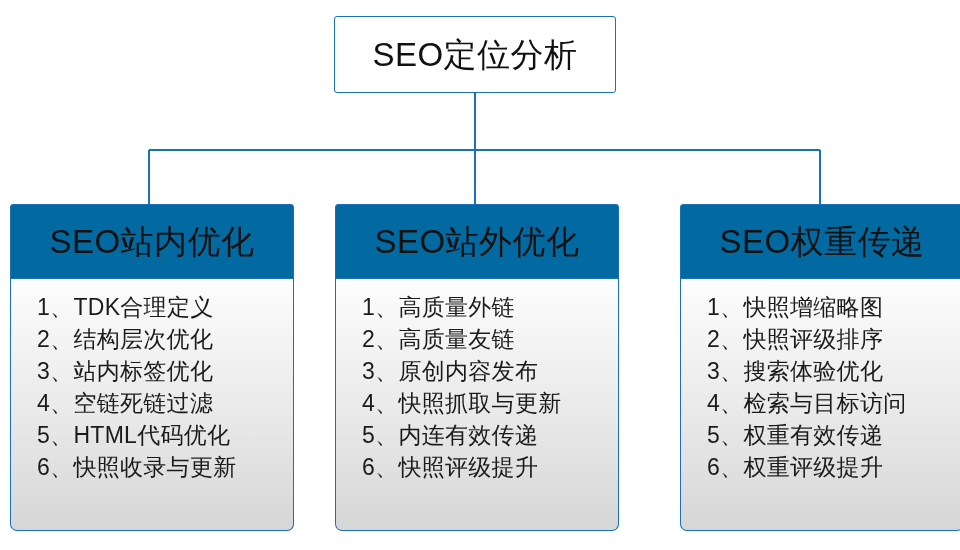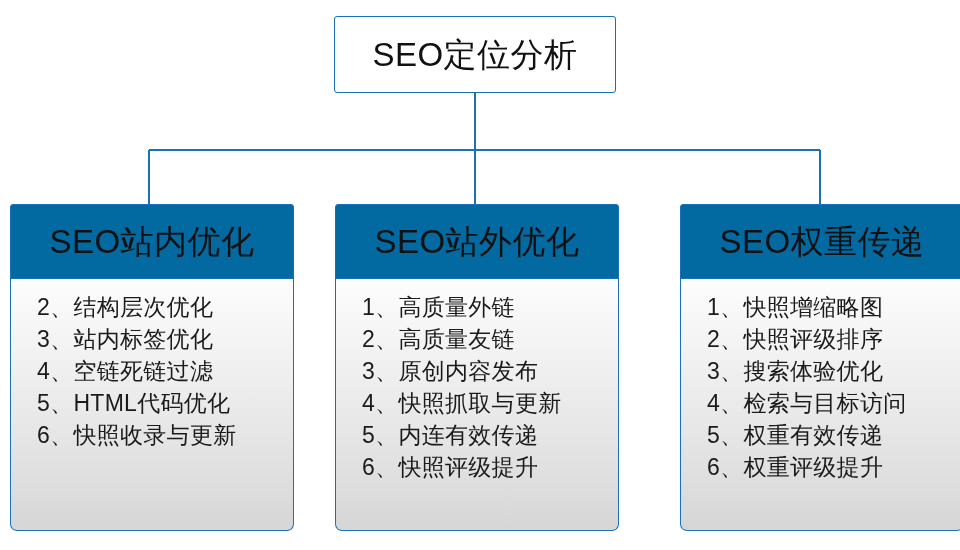--- a/index.html
+++ b/index.html
@@ -135,20 +135,21 @@
   <div class="root-box">
     <span class="root-title">SEO定位分析</span>
   </div>
 
   <div class="branch col-0">
     <div class="branch-header">
       <span class="branch-header-title">SEO站内优化</span>
     </div>
     <div class="branch-body">
       <ul class="item-list">
+        <li>1、TDK合理定义</li>
         <li>2、结构层次优化</li>
         <li>3、站内标签优化</li>
         <li>4、空链死链过滤</li>
         <li>5、HTML代码优化</li>
         <li>6、快照收录与更新</li>
       </ul>
     </div>
   </div>
 
   <div class="branch col-1">

